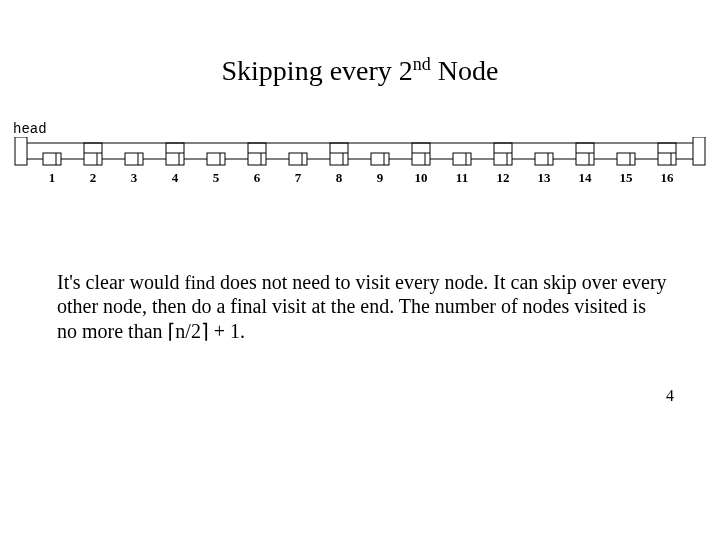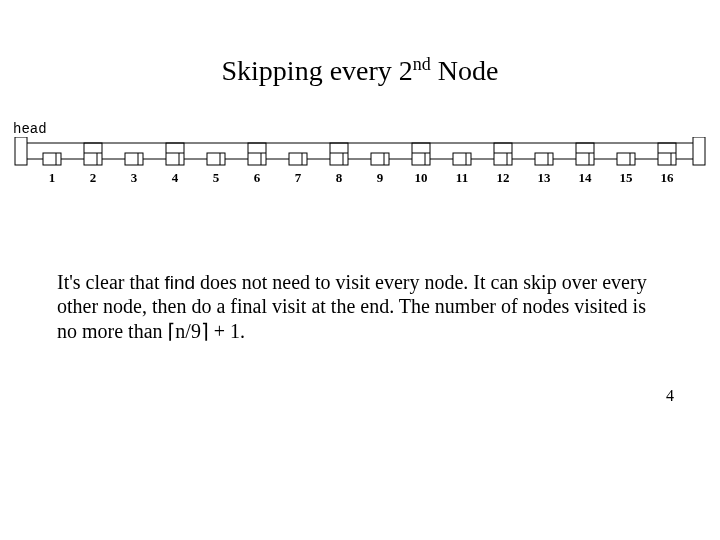--- a/index.html
+++ b/index.html
@@ -4,21 +4,21 @@
   <style>
     * { margin: 0; padding: 0; box-sizing: border-box; }
     html, body { width: 720px; height: 540px; background: #fff; font-family: "Times New Roman", Times, serif; color: #000; }
     .page { position: relative; width: 720px; height: 427px; }
     .title { position: absolute; top: 54px; left: 0; width: 100%; text-align: center; font-size: 28px; }
     .title sup { font-size: 18px; vertical-align: super; }
     .head-label { position: absolute; top: 121px; left: 13px; font-family: "Courier New", monospace; font-size: 14px; }
     .diagram { position: absolute; top: 137px; left: 13px; width: 694px; height: 55px; }
     .body { position: absolute; top: 270px; left: 57px; width: 610px; font-size: 20px; line-height: 1.22; }
     .body p { margin-bottom: 18px; }
-    .find { font-family: Liberation Sans, sans-serif; font-size: 19px; }
+    .find { font-family: Liberation Serif, serif; font-size: 19px; }
     .ceil-l, .ceil-r { font-size: 20px; }
     .pagenum { position: absolute; bottom: 22px; right: 46px; font-size: 16px; }
     svg { display: block; }
   </style>
 </head>
 <body>
 <div class="page">
 
 <div class="title">
   <span>Skipping every 2</span><sup>nd</sup><span> Node</span>
@@ -95,19 +95,19 @@
           <text x="531" y="45">13</text>
           <text x="572" y="45">14</text>
           <text x="613" y="45">15</text>
           <text x="654" y="45">16</text>
         </g>
   </svg>
 </div>
 
 <div class="body">
   <p>
-    <span>It's clear that </span><span class="find">find</span><span> does not need to visit every node.  It can skip over every other node, then do a final visit at the end.  The number of nodes visited is no more than </span><span class="ceil-l">⌈</span><span>n/9</span><span class="ceil-r">⌉</span><span> + 1.</span>
+    <span>It's clear would </span><span class="find">find</span><span> does not need to visit every node.  It can skip over every other node, then do a final visit at the end.  The number of nodes visited is no more than </span><span class="ceil-l">⌈</span><span>n/2</span><span class="ceil-r">⌉</span><span> + 1.</span>
   </p>
 </div>
 
 <div class="pagenum">4</div>
 
 </div>
 
 </body></html>

